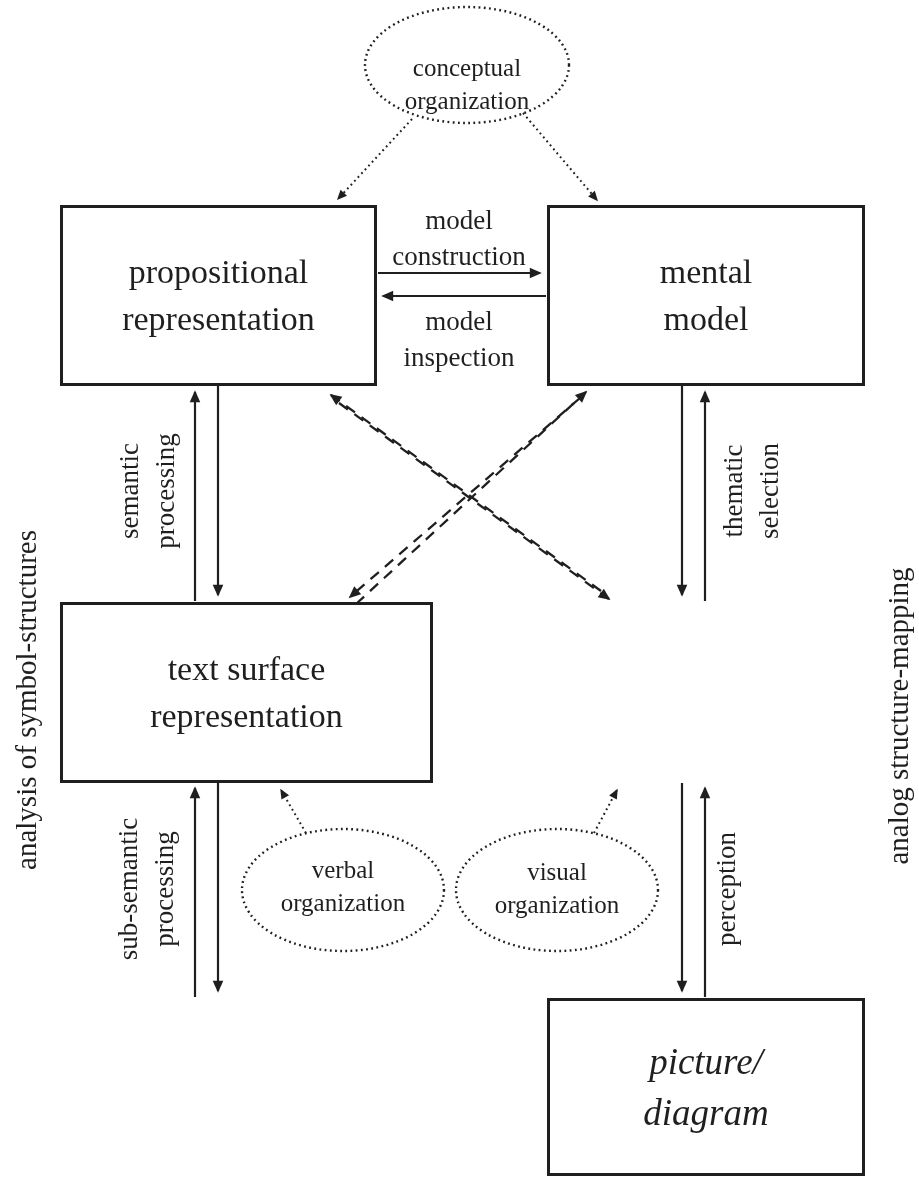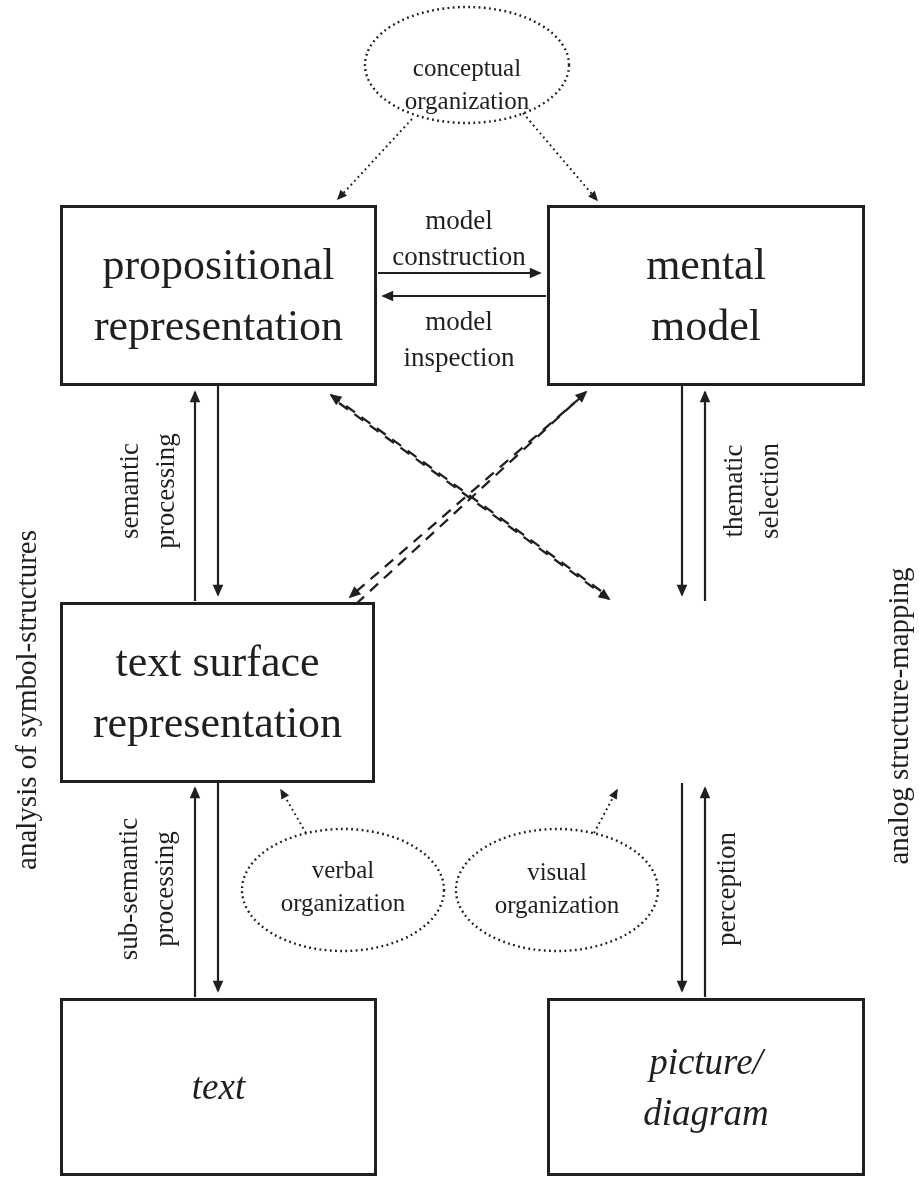--- a/index.html
+++ b/index.html
@@ -2,24 +2,24 @@
 <html><head>
 <meta charset="utf-8">
 <style>
   html,body{margin:0;padding:0;background:#ffffff;}
   #stage{position:relative;width:919px;height:1182px;background:#ffffff;
          font-family:"Liberation Serif",serif;color:#1f1f1f;overflow:hidden;}
   #wires{position:absolute;left:0;top:0;width:919px;height:1182px;}
 
   .box{position:absolute;box-sizing:border-box;border:3px solid #1f1f1f;background:#ffffff;
        display:flex;align-items:center;justify-content:center;}
-  .box-label{display:block;text-align:center;font-size:44px;line-height:1.38;white-space:pre-line;}
+  .box-label{display:block;text-align:center;font-size:34px;line-height:1.38;white-space:pre-line;}
   #box-prop{left:60px;top:205px;width:317px;height:181px;}
   #box-mental{left:547px;top:205px;width:318px;height:181px;}
-  #box-textsurf{left:60px;top:602px;width:315px;height:181px;align-items:center;}
+  #box-textsurf{left:60px;top:602px;width:373px;height:181px;align-items:center;}
   #box-visper{left:547px;top:602px;width:318px;height:181px;}
   #box-text{left:60px;top:998px;width:317px;height:178px;}
   #box-picture{left:547px;top:998px;width:318px;height:178px;}
   #box-text .box-label,#box-picture .box-label{font-style:italic;font-size:37px;}
 
   .ellipse-label{position:absolute;transform:translate(-50%,-50%);text-align:center;
        font-size:25px;line-height:1.3;white-space:pre-line;margin-top:20px;}
   #lbl-conceptual{left:467px;top:64px;}
   #lbl-verbal{left:343px;top:866px;}
   #lbl-visual{left:557px;top:868px;}
@@ -97,23 +97,20 @@
 representation</span>
   </div>
   <div class="box" id="box-mental">
     <span class="box-label">mental
 model</span>
   </div>
   <div class="box" id="box-textsurf">
     <span class="box-label">text surface
 representation</span>
   </div>
-  <div class="box" id="box-text">
-    <span class="box-label">text</span>
-  </div>
   <div class="box" id="box-picture">
     <span class="box-label">picture/
 diagram</span>
   </div>
 
   <div class="ellipse-label" id="lbl-conceptual">conceptual
 organization</div>
   <div class="ellipse-label" id="lbl-verbal">verbal
 organization</div>
   <div class="ellipse-label" id="lbl-visual">visual

